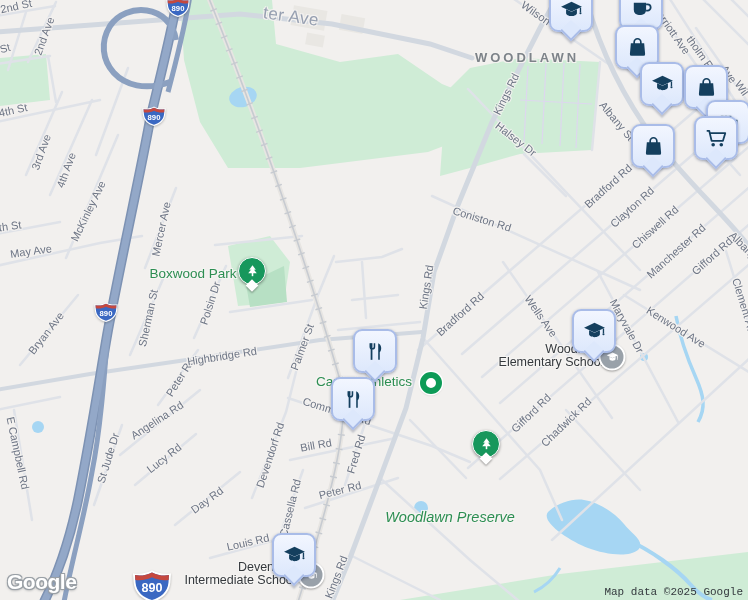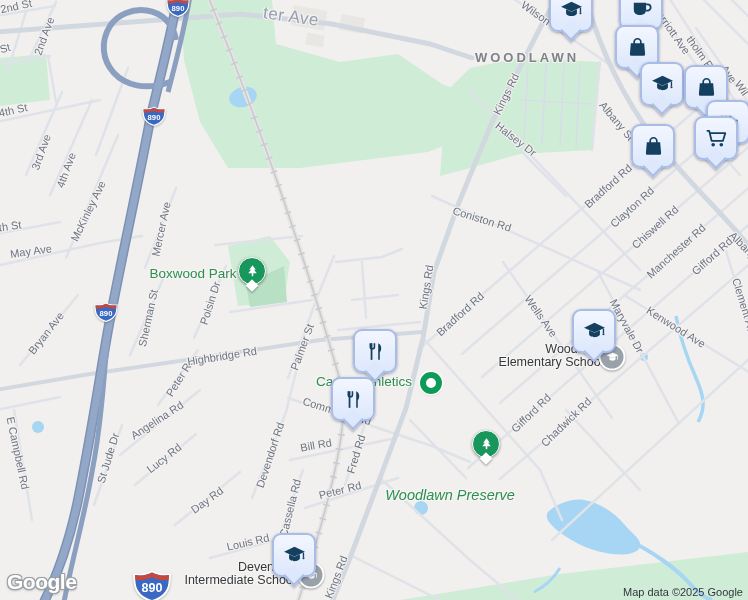--- a/index.html
+++ b/index.html
@@ -35,21 +35,21 @@
     display:flex;align-items:center;justify-content:center;z-index:8;}
   .sdot svg{width:14px;height:14px;fill:#fff;color:#fff;}
   .pdot{position:absolute;width:10px;height:10px;transform:translate(-50%,-50%);border-radius:50%;
     background:#fff;border:6px solid #0d9b57;box-shadow:0 0 0 1.5px #fff,0 1px 2px rgba(0,0,0,.35);z-index:8;}
   .shield{position:absolute;width:25px;height:21px;transform:translate(-50%,-50%);z-index:6;}
   .shield.large{width:42px;height:34px;}
   .shield svg{width:100%;height:100%;filter:drop-shadow(0 1px 1px rgba(0,0,0,.25));}
   .google-logo{position:absolute;left:7px;bottom:6px;font-size:21px;font-weight:bold;color:#fff;z-index:30;
     letter-spacing:-.5px;
     text-shadow:-1px -1px 0 #9aa0a6,1px -1px 0 #9aa0a6,-1px 1px 0 #9aa0a6,1px 1px 0 #9aa0a6,0 1px 3px #73787d;text-align:center;}
-  .attribution{position:absolute;right:5px;bottom:2px;font-size:11px;color:#33383d;z-index:30;}
+  .attribution{position:absolute;right:5px;bottom:2px;font-size:11px;color:#33383d;z-index:30;font-family:Liberation Mono, monospace;}
 </style>
 </head>
 <body>
 
 <div id="map">
 
   <svg id="geo" width="748" height="600" viewBox="0 0 748 600">
     <rect width="748" height="600" fill="#f2f0ee"></rect>
 
     <g fill="#cfecd6">
@@ -225,21 +225,21 @@
       <div class="street" style="left: 617px; top: 121px; transform: translate(-50%, -50%) rotate(50deg);">Albany St</div>
       <div class="street" style="left: 748px; top: 250px; transform: translate(-50%, -50%) rotate(45deg);">Albany St</div>
       <div class="street" style="left: 745px; top: 308px; transform: translate(-50%, -50%) rotate(73deg);">Clement Ave</div>
       <div class="street" style="left: 536px; top: 13px; transform: translate(-50%, -50%) rotate(35deg);">Wilson</div>
       <div class="street" style="left: 671px; top: 29px; transform: translate(-50%, -50%) rotate(55deg);">Marriott Ave</div>
       <div class="street" style="left: 702px; top: 55px; transform: translate(-50%, -50%) rotate(55deg);">tholm Rd</div>
       <div class="street" style="left: 729px; top: 74px; transform: translate(-50%, -50%) rotate(55deg);">Ave</div>
       <div class="street" style="left: 742px; top: 88px; transform: translate(-50%, -50%) rotate(55deg);">Wil</div>
       <div class="poi park" style="left: 193px; top: 274px;">Boxwood Park</div>
       <div class="poi park" style="left: 364px; top: 382px;">Capital Athletics</div>
-      <div class="poi preserve" style="left: 450px; top: 449px; margin-top: 47px;">Woodlawn Preserve</div>
+      <div class="poi preserve" style="left: 450px; top: 471px; margin-top: 47px;">Woodlawn Preserve</div>
       <div class="poi school" style="left: 551px; top: 356px;">
         <div>Woodlawn</div>
         <div>Elementary School</div>
       </div>
       <div class="poi school" style="left: 240px; top: 574px;">
         <div>Devendorf</div>
         <div>Intermediate School</div>
       </div>
     </div>
   <div id="pins">

